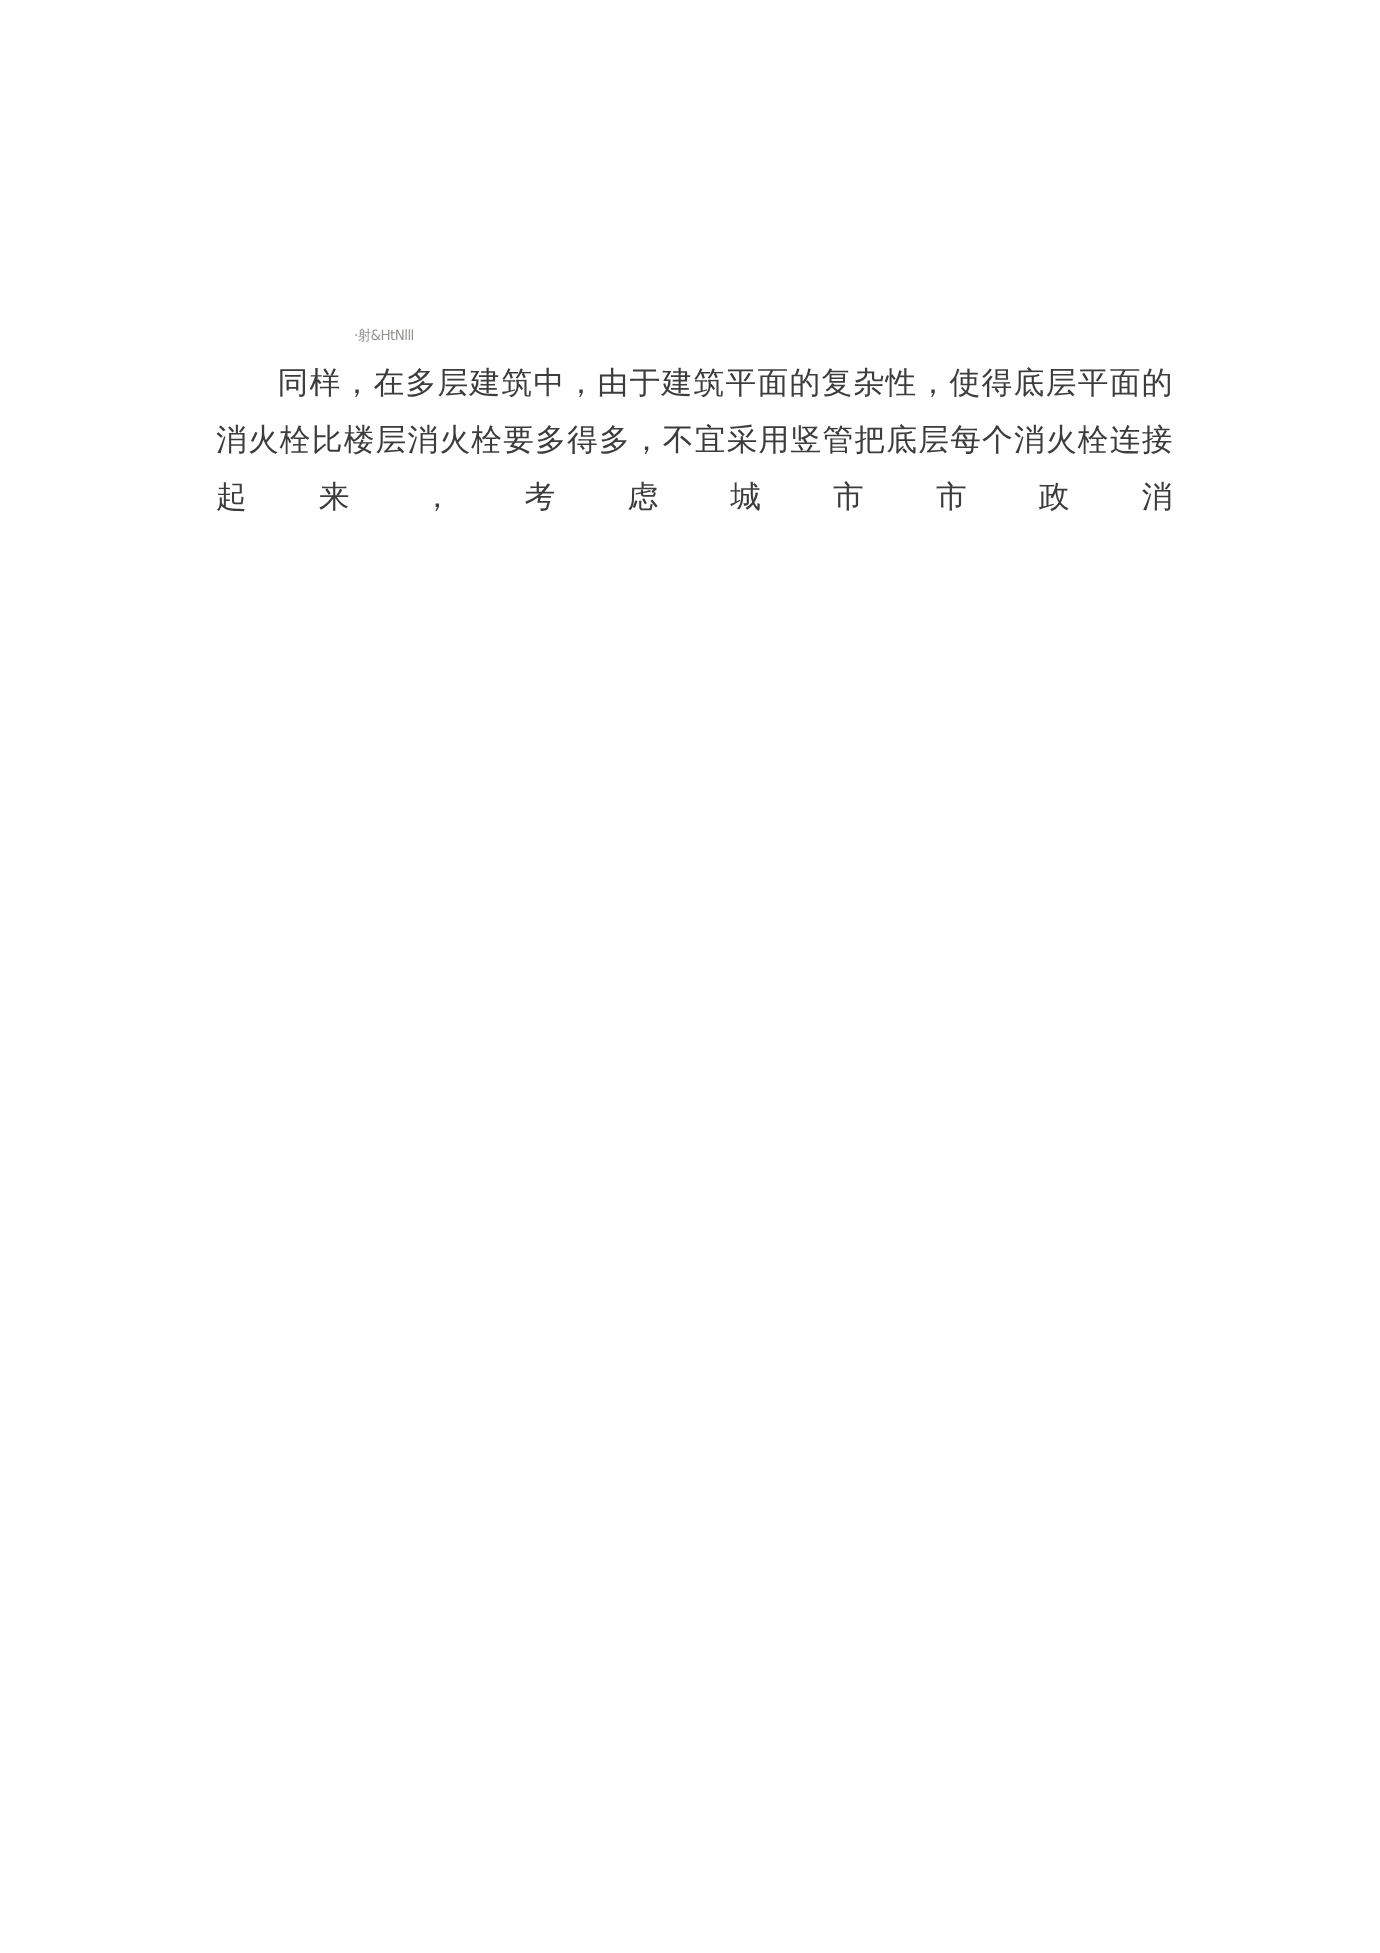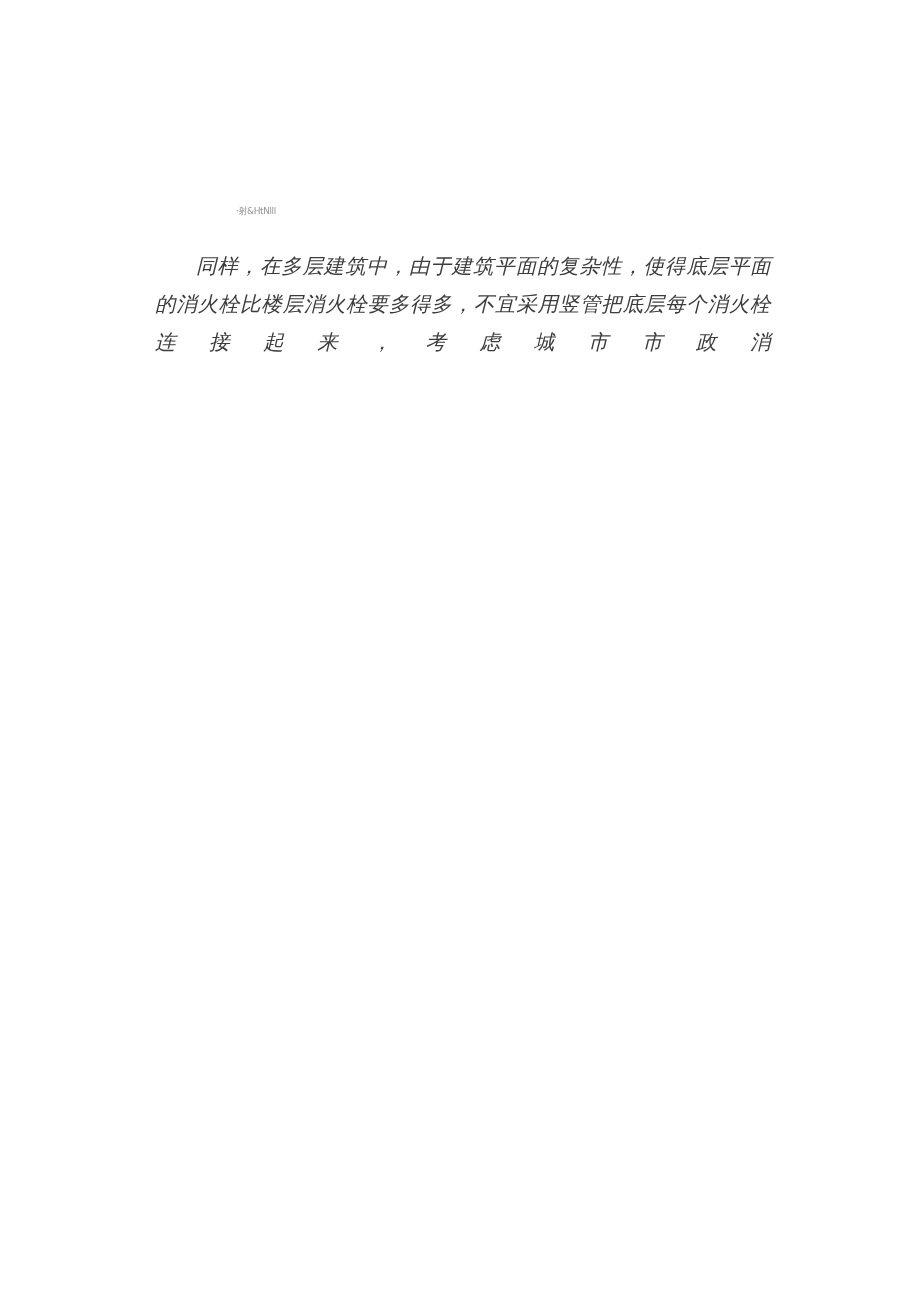--- a/index.html
+++ b/index.html
@@ -15,52 +15,51 @@
     height: 1302px;
     background: #ffffff;
     overflow: hidden;
     font-family: "Liberation Sans", "DejaVu Sans", sans-serif;
   }
 
   
   .scan-artifact {
     position: absolute;
     left: 236px;
-    top: 206px;
+    top: 219px;
     font-family: "DejaVu Sans", sans-serif;
     font-size: 9px;
     line-height: 11px;
     letter-spacing: -0.4px;
     color: #8a8a86;
     white-space: nowrap;
     opacity: 0.92;
     transform: scaleY(1.05);
     transform-origin: left top;
   }
 
   
   .body-block {
     position: absolute;
     left: 140px;
     top: 232px;
     width: 646px;
   }
 
   .body-paragraph {
-    margin: 15px;
+    margin: 4px;
     font-family: "DejaVu Sans", "Liberation Sans", sans-serif;
     font-size: 20.5px;
     line-height: 38px;
     color: #3c3c3c;
     text-align: justify;
     text-justify: inter-character;
     text-indent: 2em;
     letter-spacing: 0.4px;
     word-break: break-all;
-    font-style: italic;
   }
 
   
   .body-paragraph::after {
     content: "";
     display: inline-block;
     width: 100%;
   }
 </style>
 </head>

